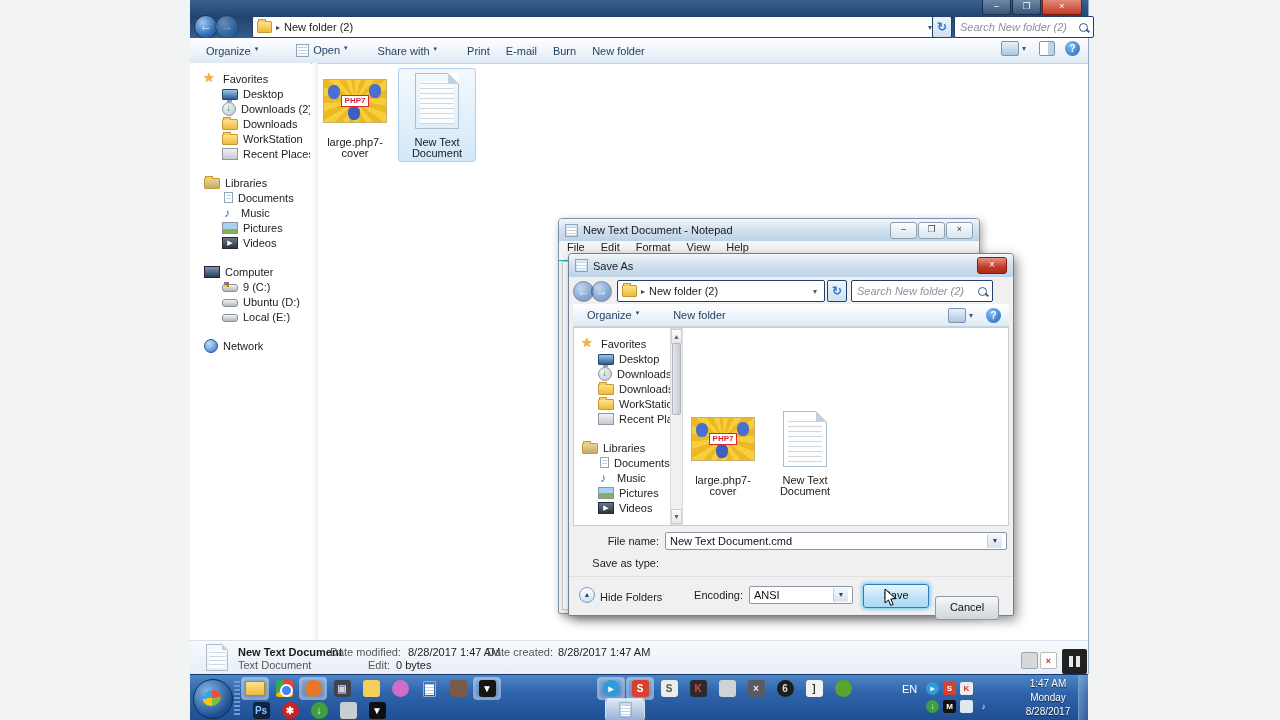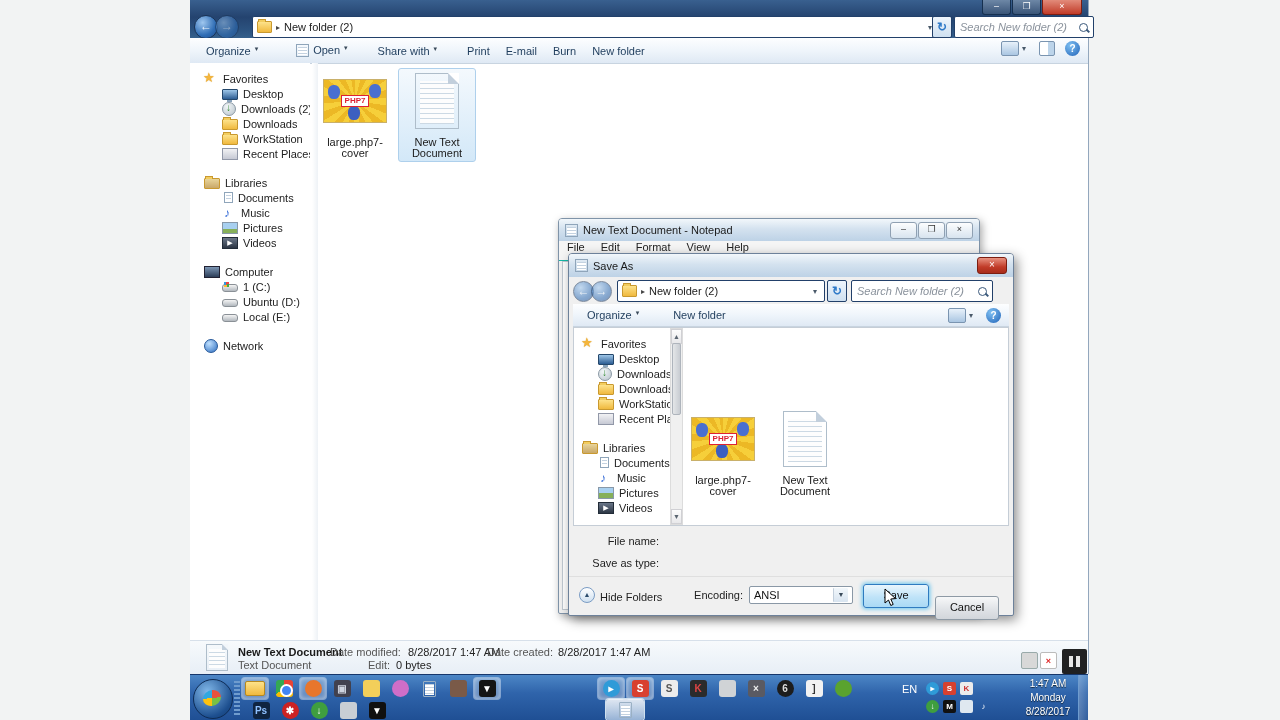--- a/index.html
+++ b/index.html
@@ -296,21 +296,21 @@
             <span class="ico videos-icon"></span>
             <span class="nlbl">Videos</span>
           </div>
           <div class="nav-gap"></div>
           <div class="nav-row group">
             <span class="ico computer-icon"></span>
             <span class="nlbl">Computer</span>
           </div>
           <div class="nav-row child">
             <span class="ico drive-os-icon"></span>
-            <span class="nlbl">1 (C:)</span>
+            <span class="nlbl">9 (C:)</span>
           </div>
           <div class="nav-row child">
             <span class="ico drive-icon"></span>
             <span class="nlbl">Ubuntu (D:)</span>
           </div>
           <div class="nav-row child">
             <span class="ico drive-icon"></span>
             <span class="nlbl">Local (E:)</span>
           </div>
           <div class="nav-gap"></div>
@@ -488,20 +488,24 @@
                   <div class="bigpage"></div>
                 </div>
                 <div class="tlabel">New Text Document</div>
               </div>
             </div>
           </div>
       </div>
 
       <div class="dlg-fields">
         <div class="fieldlbl" style="left:0;top:9px;width:86px">File name:</div>
+        <div class="combo" style="left:92px;top:6px;width:342px">
+          <span>New Text Document.cmd</span>
+          <span class="cdrop">▼</span>
+        </div>
         <div class="fieldlbl" style="left:0;top:31px;width:86px">Save as type:</div>
       </div>
 
       <div class="dlg-bottom">
         <div class="hidefold">
           <span class="hf-circ">▲</span>
           <span>Hide Folders</span>
         </div>
         <div class="fieldlbl" style="left:108px;top:12px;width:66px">Encoding:</div>
         <div class="combo" style="left:180px;top:9px;width:104px">

